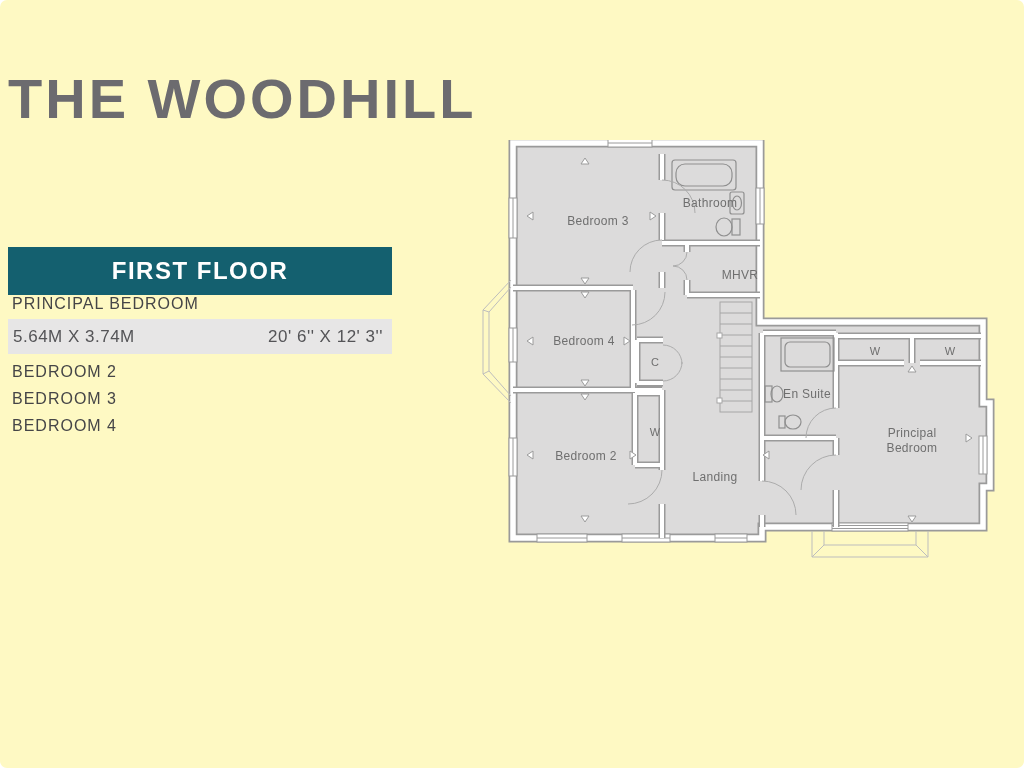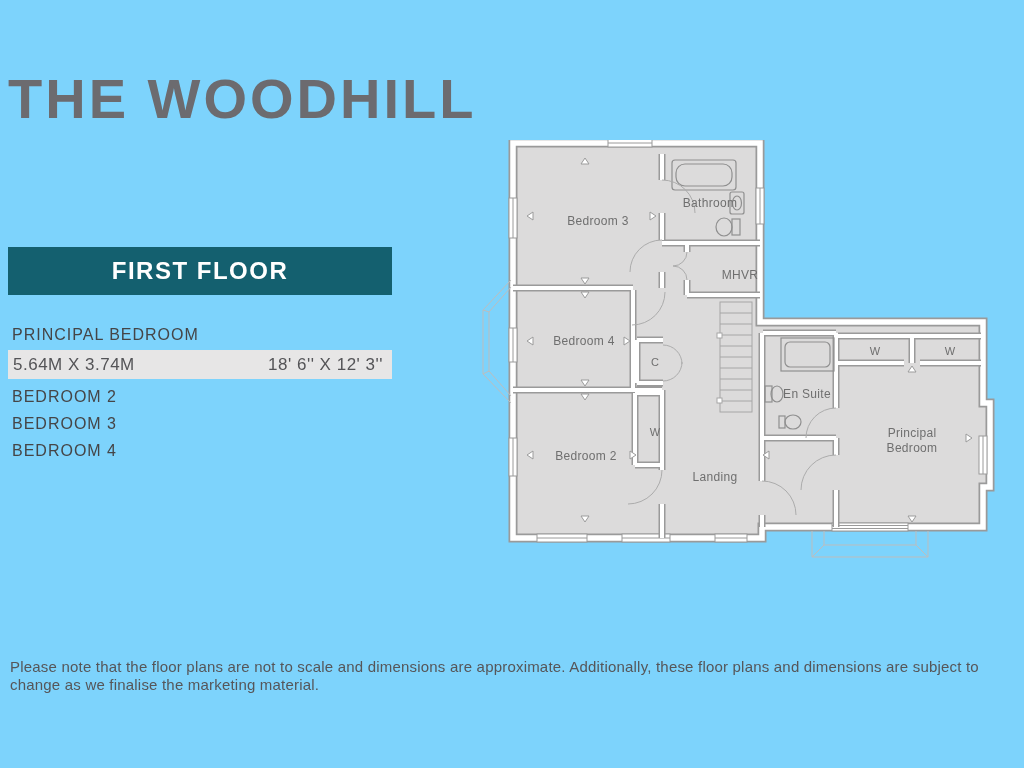--- a/index.html
+++ b/index.html
@@ -8,34 +8,34 @@
     --title_color:#6C6B6F;
     --label_color:#454547;
     --dim_color:#545457;
     --plan_fill:#DCDBDB;
     --plan_stroke:#9A9A9A;
     --plan_text:#6F6F6F;
   }
   *{margin:0;padding:0;box-sizing:border-box;}
   html,body{width:1024px;height:768px;background:#fff;overflow:hidden;
     font-family:"Liberation Sans",sans-serif;}
-  .page{position:relative;width:1024px;height:768px;background:#7dd3fc;}
+  .page{position:relative;width:1024px;height:768px;background:#fef9c3;border-radius:7px;}
 
   .title{position:absolute;left:8px;top:66px;font-size:56px;font-weight:bold;
     letter-spacing:3px;color:var(--title_color);white-space:nowrap;}
 
   .panel{position:absolute;left:8px;top:247px;width:384px;}
   .banner{height:48px;background:var(--accent);color:#fff;display:flex;
     align-items:center;justify-content:center;font-size:24px;font-weight:bold;
     letter-spacing:1.5px;}
-  .rooms{margin-top:31px;}
+  .rooms{}
   .room-entry{margin-bottom:9px;}
   .room-name{font-size:16px;color:var(--label_color);letter-spacing:1px;
     margin:0 0 6px 4px;}
-  .room-dims{height:29px;background:var(--row_bg);display:flex;align-items:center;
+  .room-dims{height:35px;background:var(--row_bg);display:flex;align-items:center;
     justify-content:space-between;padding:0 9px 0 5px;font-size:17px;
     color:var(--dim_color);letter-spacing:.5px;}
 
   .plan{position:absolute;left:480px;top:140px;width:540px;height:430px;}
   .plan svg{display:block;width:540px;height:430px;}
   .plan text{font-family:"Liberation Sans",sans-serif;fill:var(--plan_text);
     font-size:12px;letter-spacing:.3px;}
   .plan text.small{font-size:11px;}
 
   .footer{position:absolute;left:10px;top:658px;width:1002px;font-size:15px;
@@ -49,21 +49,21 @@
   <div class="title">THE WOODHILL</div>
 
   <div class="panel">
     <div class="banner">FIRST FLOOR</div>
     <div class="rooms">
 
       <div class="room-entry">
         <div class="room-name">PRINCIPAL BEDROOM</div>
         <div class="room-dims">
           <span>5.64M X 3.74M</span>
-          <span>18' 6'' X 12' 3''</span>
+          <span>20' 6'' X 12' 3''</span>
         </div>
       </div>
 
       <div class="room-entry">
         <div class="room-name">BEDROOM 2</div>
       </div>
 
       <div class="room-entry">
         <div class="room-name">BEDROOM 3</div>
       </div>
@@ -236,15 +236,14 @@
         <text x="235" y="341">Landing</text>
         <text x="327" y="258">En Suite</text>
         <text x="395" y="215" class="small">W</text>
         <text x="470" y="215" class="small">W</text>
         <text x="432" y="297">Principal</text>
         <text x="432" y="312">Bedroom</text>
       </g>
     </svg>
   </div>
 
-  <div class="footer">Please note that the floor plans are not to scale and dimensions are approximate. Additionally, these floor plans and dimensions are subject to change as we finalise the marketing material.</div>
 
 </div>
 
 </body></html>

